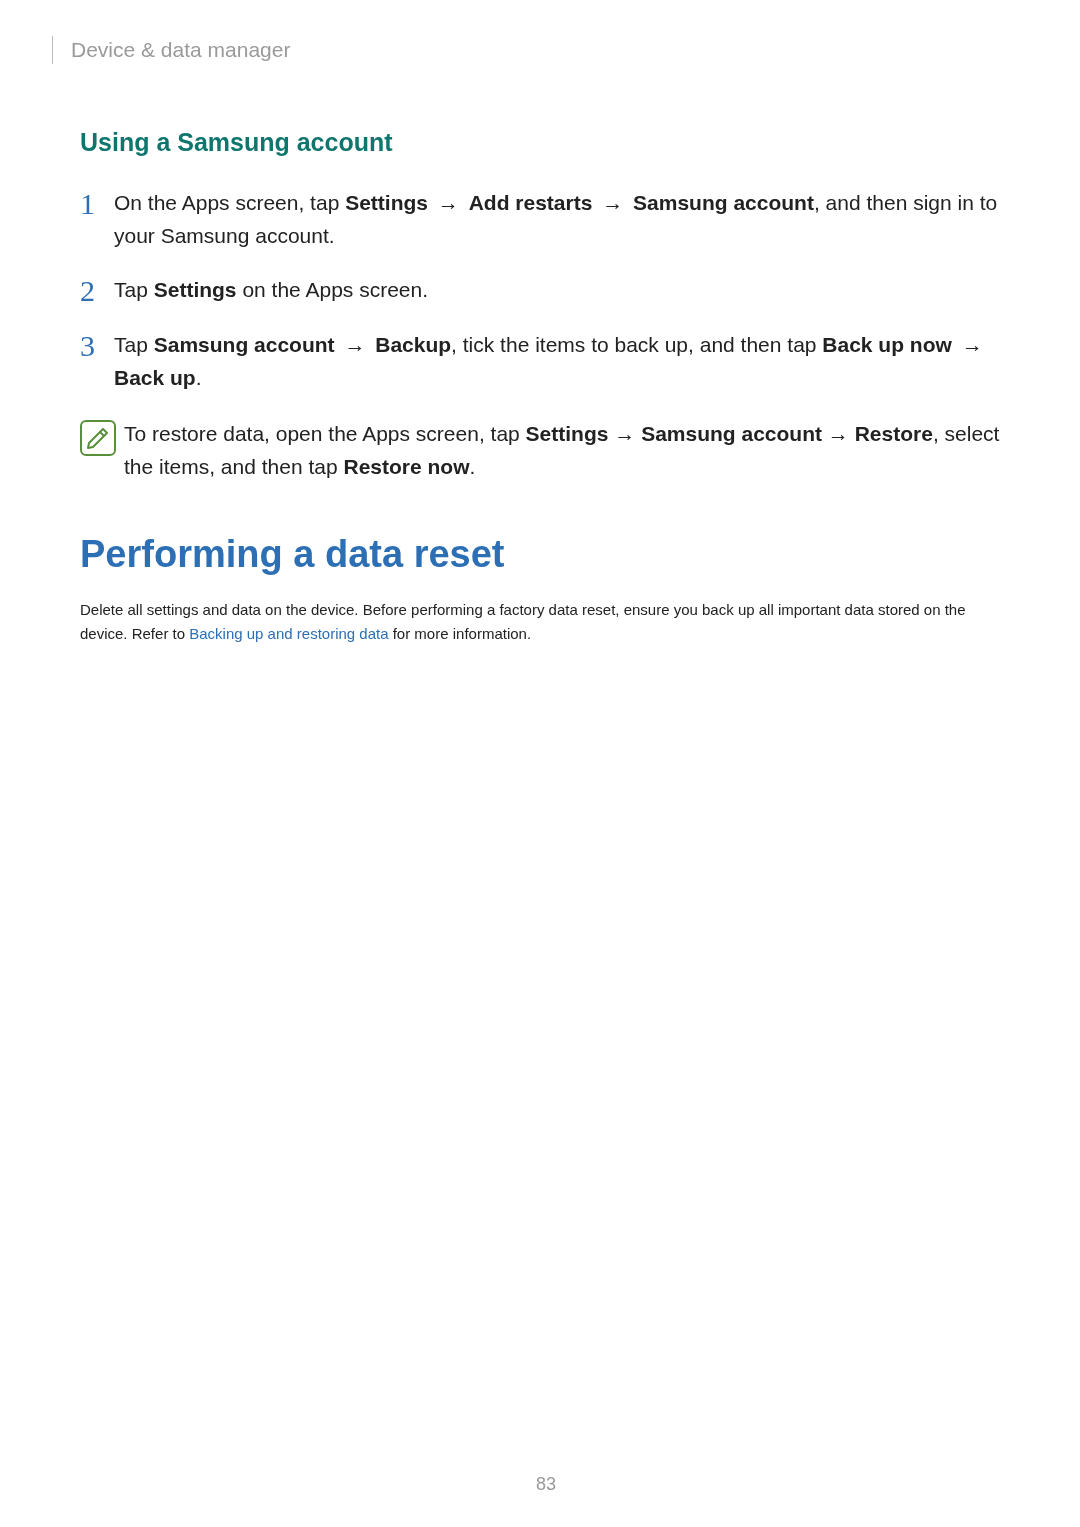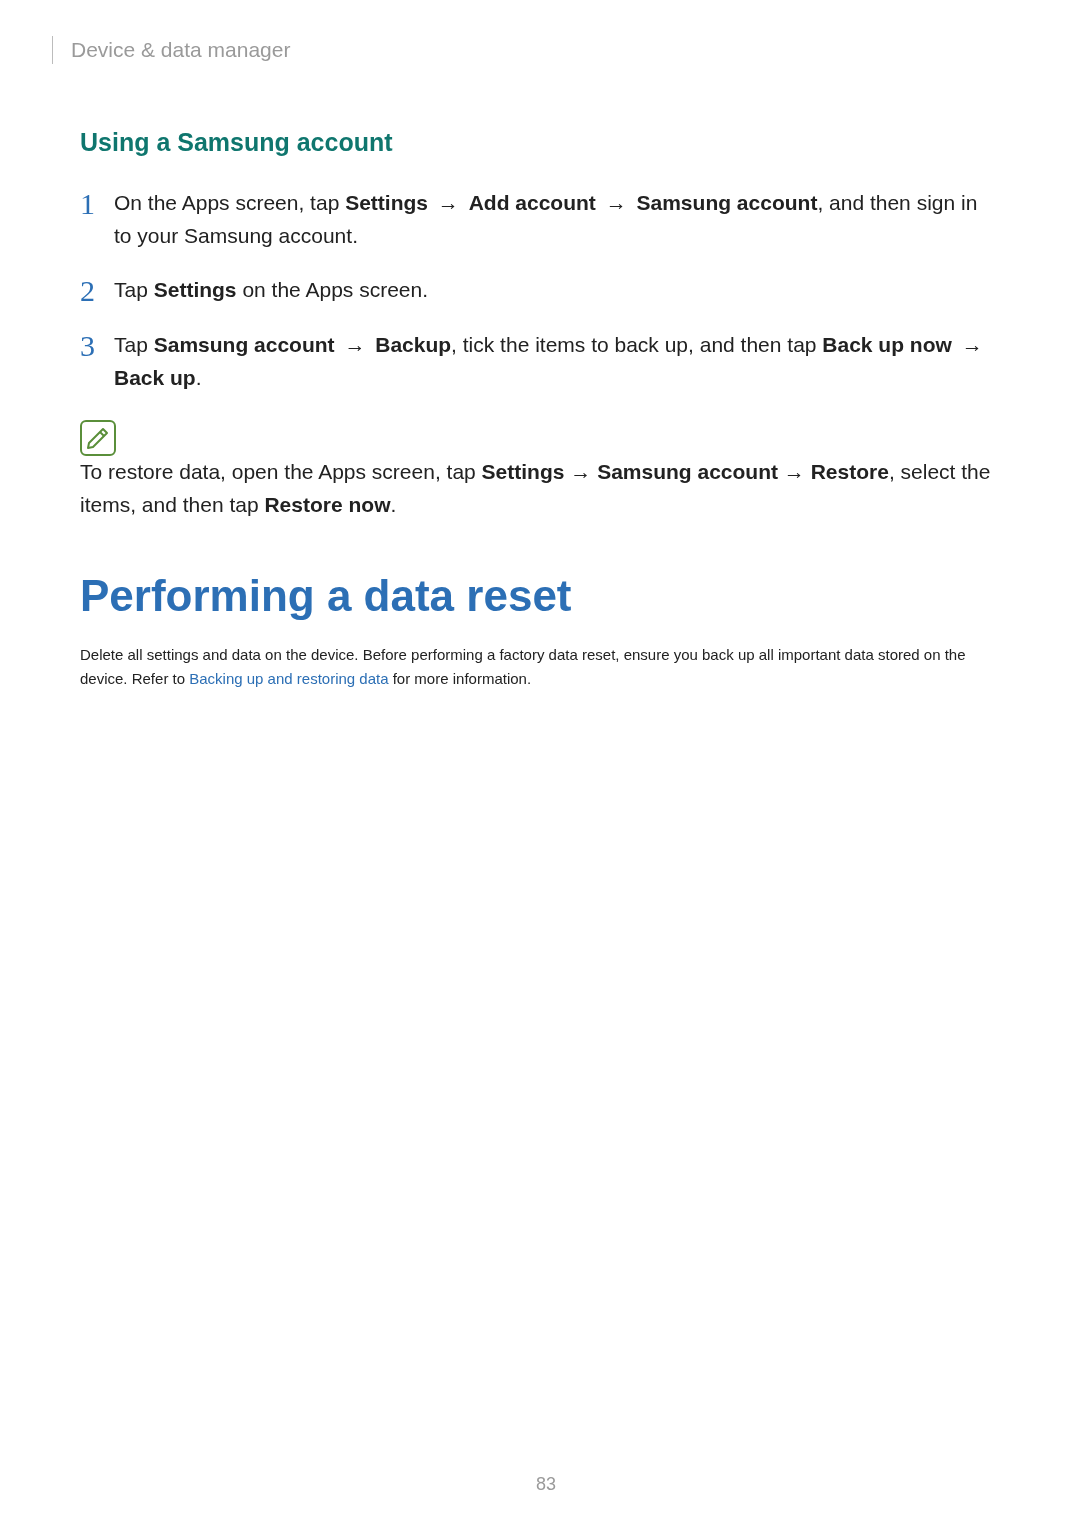--- a/index.html
+++ b/index.html
@@ -53,21 +53,20 @@
     flex-shrink: 0;
     line-height: 1.1;
     font-family: Georgia, "Times New Roman", serif;
   }
   .step-text { flex: 1; }
   .step-text .arrow { padding: 0 4px; }
   .note-row {
     display: flex;
     align-items: flex-start;
     margin-bottom: 50px;
-    flex-direction: column;
   }
   .note-icon-wrap {
     width: 44px;
     flex-shrink: 0;
     padding-top: 2px;
   }
   .note-icon {
     width: 36px;
     height: 36px;
     border: 2px solid #5a8f3a;
@@ -77,21 +76,21 @@
     justify-content: center;
   }
   .note-icon svg { display: block; }
   .note-text {
     flex: 1;
     font-size: 21px;
     line-height: 1.55;
     color: #222;
   }
   .big-heading {
-    font-size: 44px;
+    font-size: 38px;
     font-weight: 600;
     color: #2c6fb5;
     margin-bottom: 22px;
   }
   .body-para {
     font-size: 15px;
     line-height: 1.55;
     color: #222;
     margin-bottom: 16px;
   }
@@ -116,21 +115,21 @@
   <div class="header">
     <div class="header-divider"></div>
     <span>Device &amp; data manager</span>
   </div>
 
   <h3 class="section-heading">Using a Samsung account</h3>
 
   <div class="steps">
     <div class="step-row">
       <div class="step-num">1</div>
-      <div class="step-text">On the Apps screen, tap <b>Settings</b><span class="arrow"> → </span><b>Add account</b><span class="arrow"> → </span><b>Samsung account</b>, and then sign in to your Samsung account.</div>
+      <div class="step-text">On the Apps screen, tap <b>Settings</b><span class="arrow"> → </span><b>Add restarts</b><span class="arrow"> → </span><b>Samsung account</b>, and then sign in to your Samsung account.</div>
     </div>
     <div class="step-row">
       <div class="step-num">2</div>
       <div class="step-text">Tap <b>Settings</b> on the Apps screen.</div>
     </div>
     <div class="step-row">
       <div class="step-num">3</div>
       <div class="step-text">Tap <b>Samsung account</b><span class="arrow"> → </span><b>Backup</b>, tick the items to back up, and then tap <b>Back up now</b><span class="arrow"> → </span><b>Back up</b>.</div>
     </div>
   </div>

